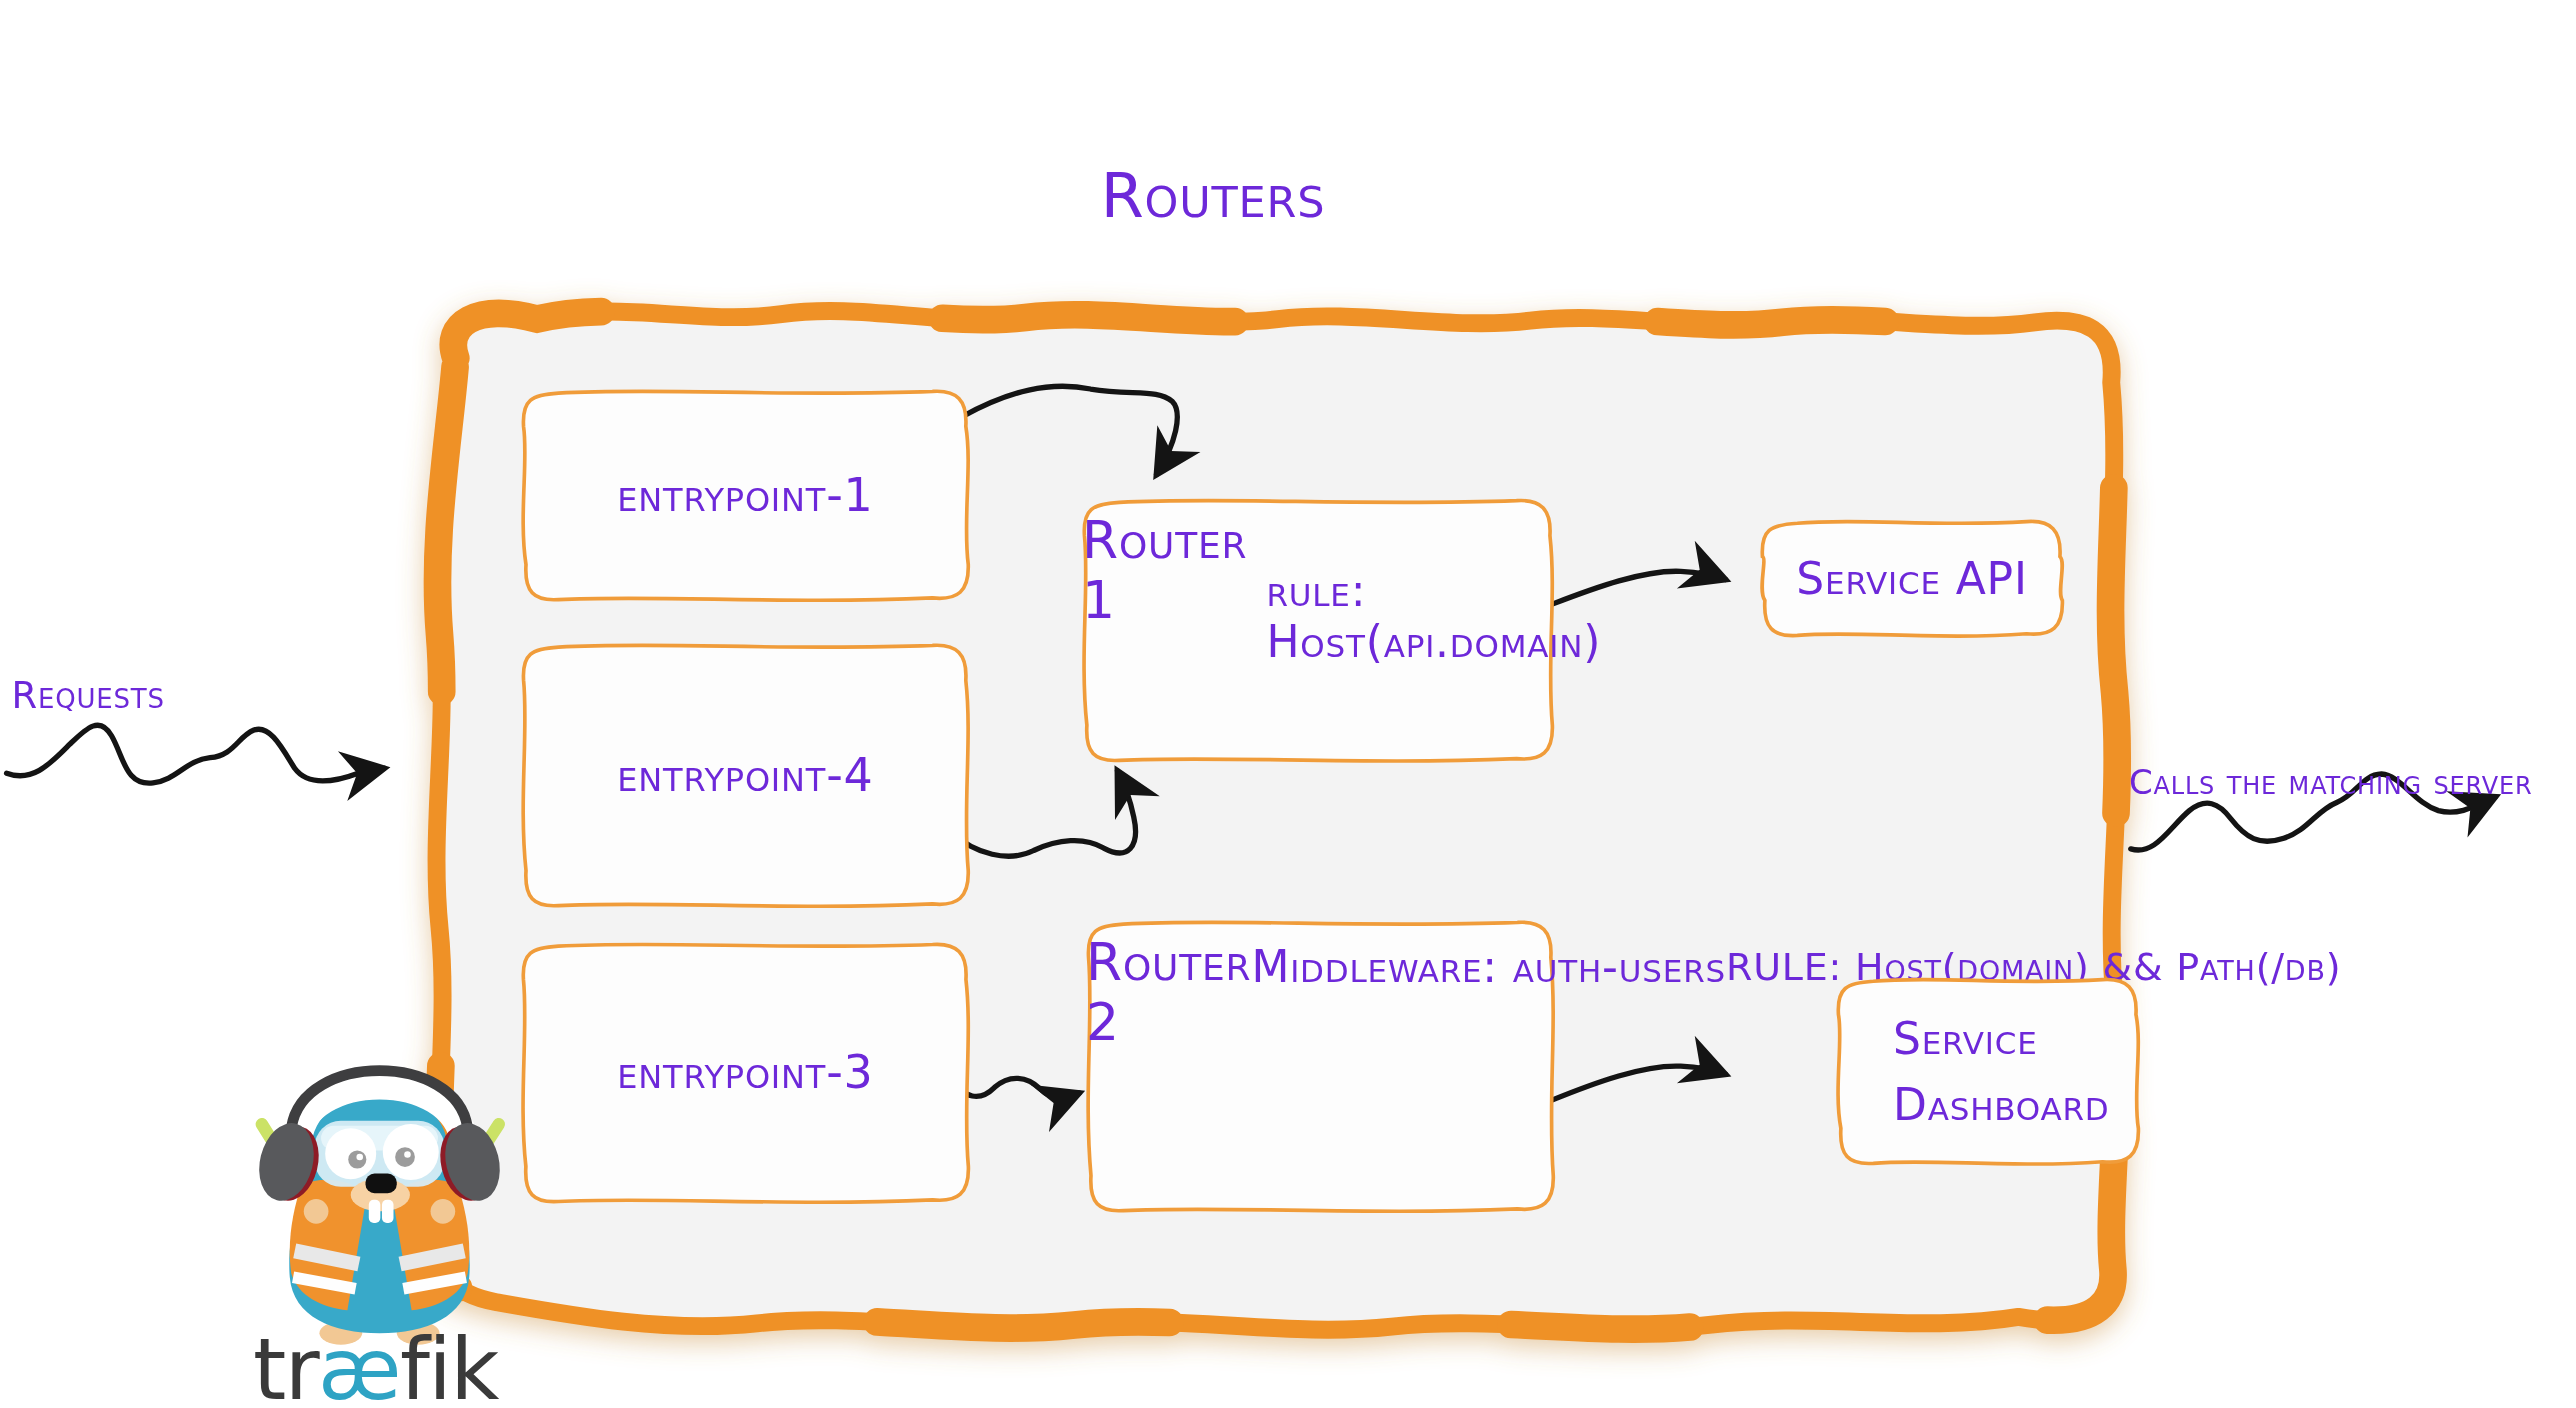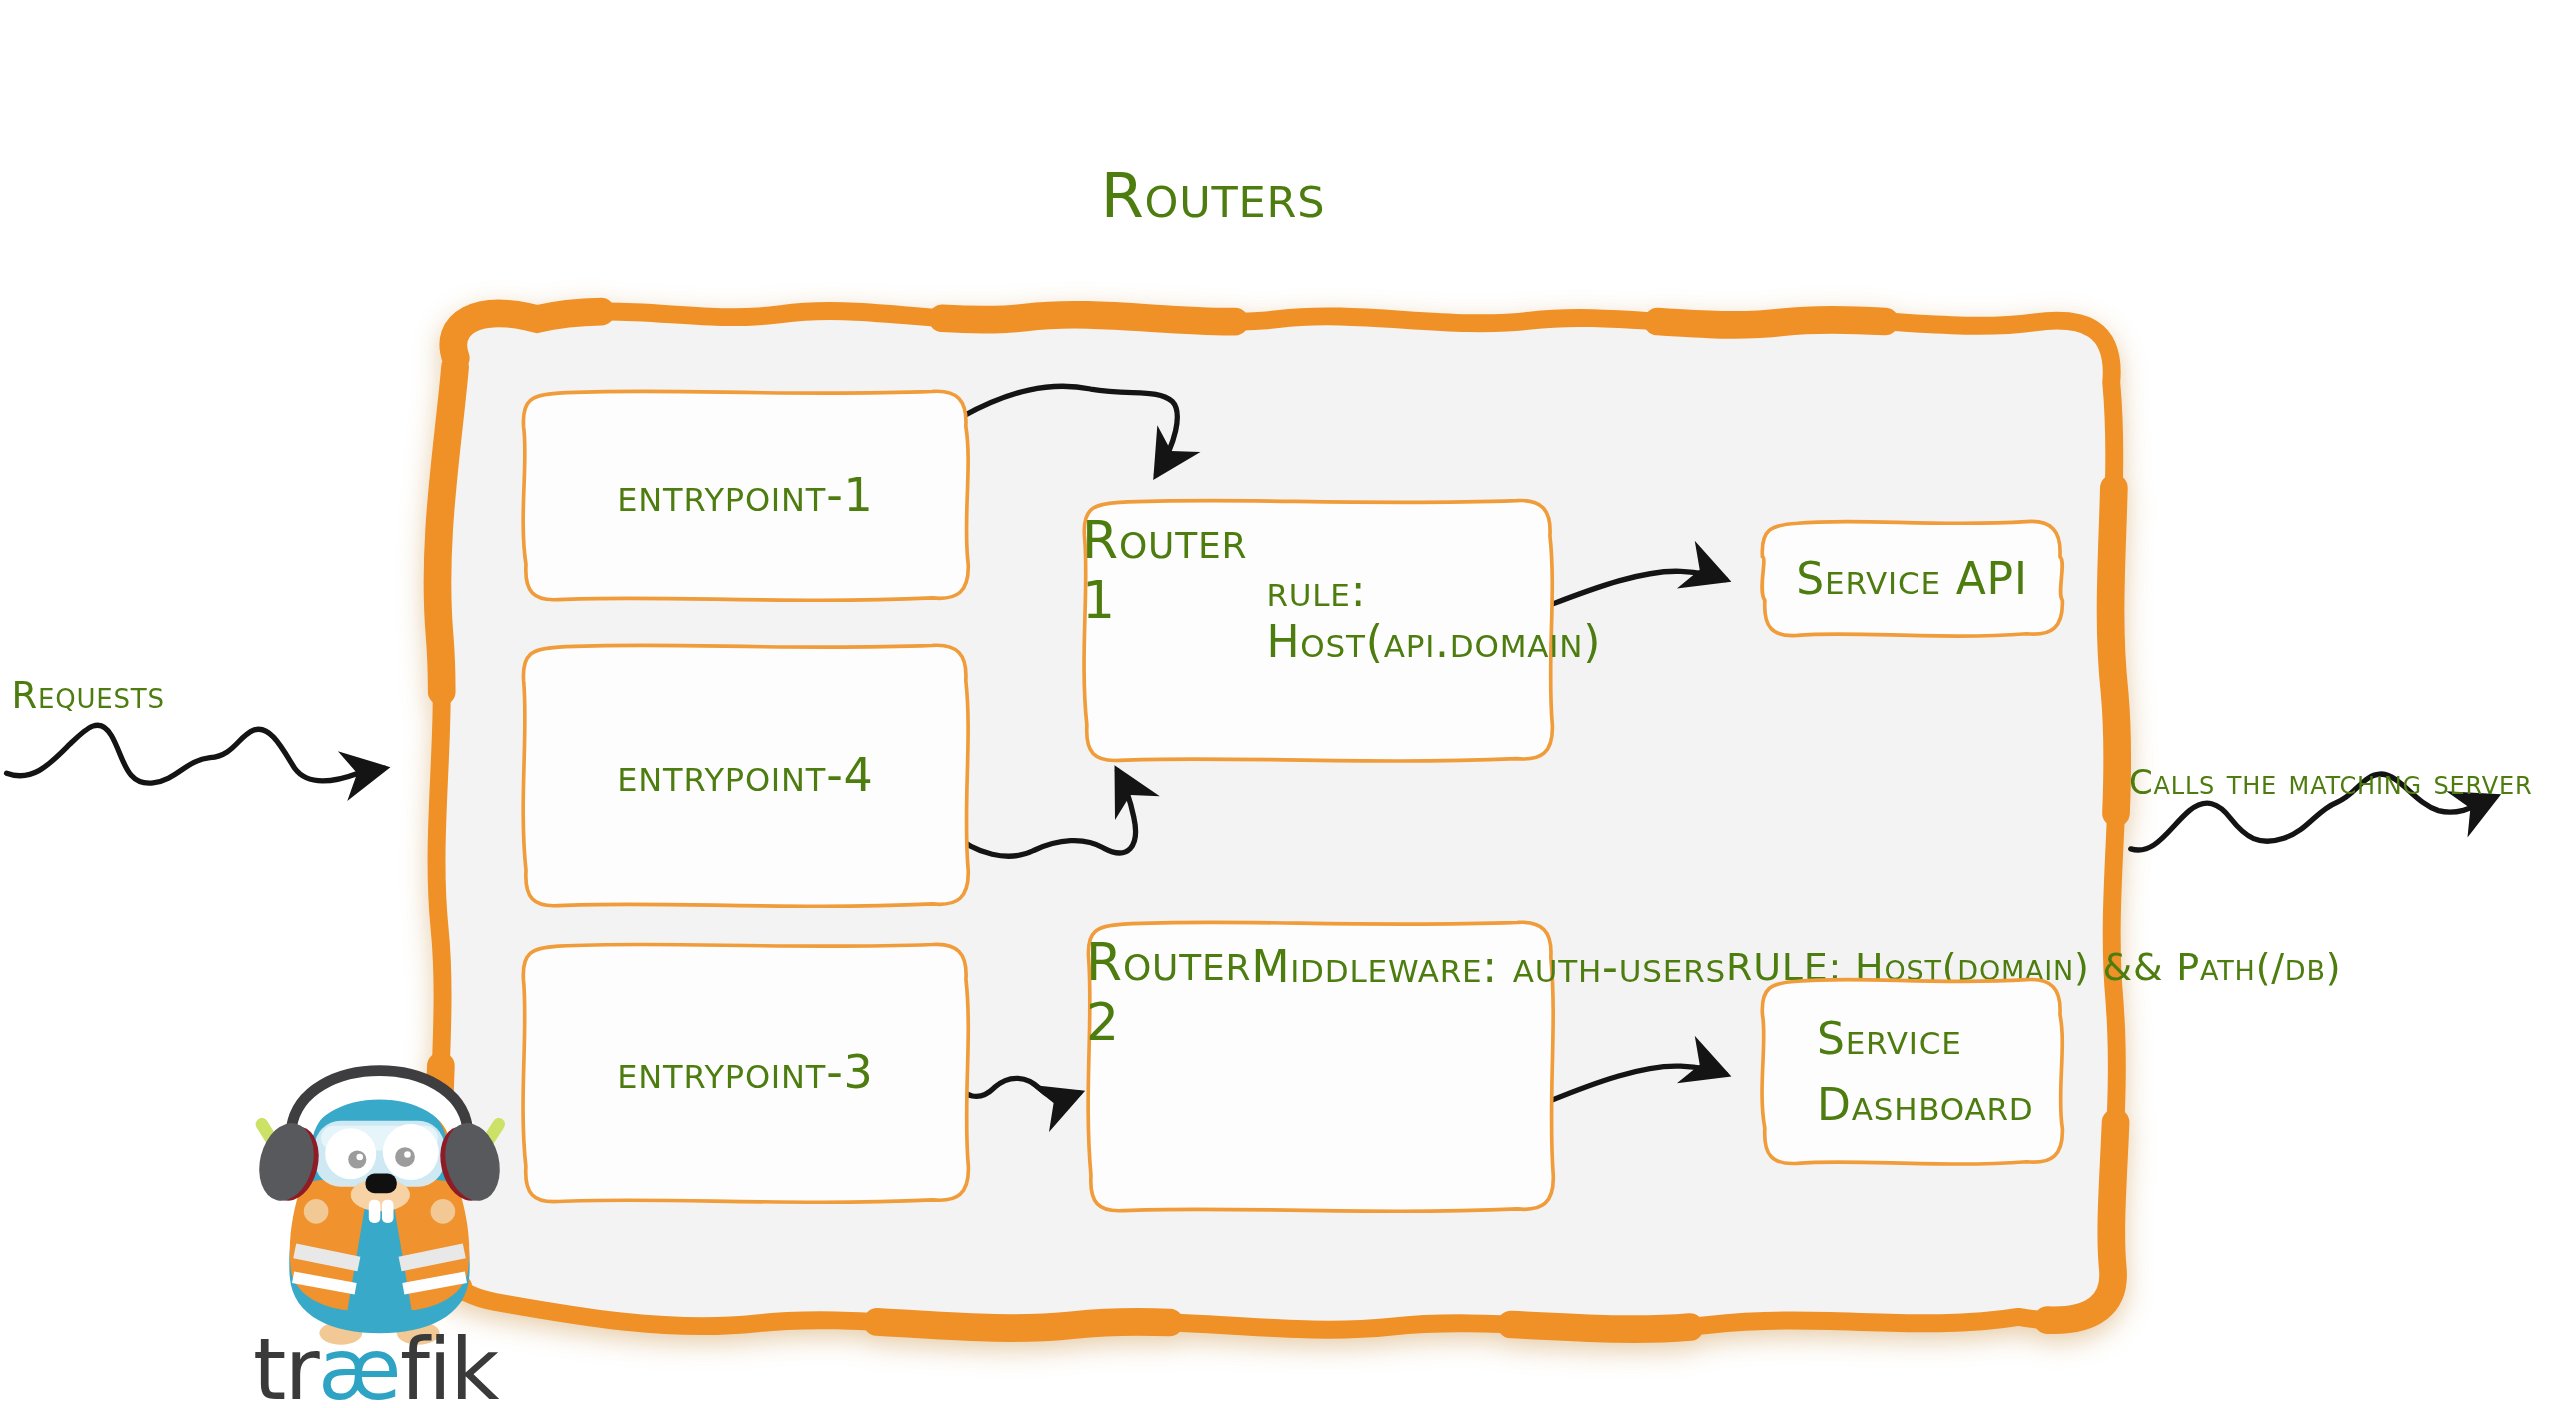--- a/index.html
+++ b/index.html
@@ -2,21 +2,21 @@
 <html style="font-size:13px"><head>
 <meta charset="utf-8">
 <style>
   html,body{margin:0;padding:0;}
   body{
     width:2576px;height:1408px;position:relative;overflow:hidden;
     background:#ffffff;
     font-family:"DejaVu Sans", sans-serif;
     color:#1a1a1a;
   }
-  .hand{font-variant:small-caps;letter-spacing:0.8px;color:#4d7c0f;}
+  .hand{font-variant:small-caps;letter-spacing:0.8px;color:#6d28d9;}
   .abs{position:absolute;}
   #bg-art{position:absolute;left:0;top:0;width:2576px;height:1408px;z-index:1;}
   
   .sketch-box{position:absolute;z-index:4;display:flex;align-items:center;justify-content:center;}
   .sketch-box svg{position:absolute;left:0;top:0;width:100%;height:100%;overflow:visible;}
   .box-label{position:relative;z-index:2;text-align:center;line-height:1.25;}
   .ep-label{font-size:46px;}
   .router-inner{position:relative;z-index:2;width:100%;height:100%;display:flex;flex-direction:row;}
   .router-name{font-size:52px;}
   .rule-line{font-size:44px;}
@@ -129,21 +129,21 @@
   </div>
 </div>
 
 <div class="sketch-box" style="left:1760px;top:519px;width:304px;height:119px;">
   <svg viewBox="0 0 374 146">
       <path fill="#fdfdfd" stroke="#f09c3a" stroke-width="4.5" d="M 46 5 C 119.68 -2, 216.92 10, 328 3 C 358 1, 371 14, 369 46 C 377 52.559999999999995, 365 90.52, 372 100 C 373 133, 359 144, 328 141 C 224.4 149, 112.2 137, 46 143 C 15 145, 4 133, 6 100 C -3 87.6, 9 48.18, 3 46 C 1 13, 13 7, 46 5 Z"></path>
     </svg>
   <div class="box-label hand svc-label">Service API</div>
 </div>
 
-<div class="sketch-box" style="left:1760px;top:977px;width:304px;height:189px;">
+<div class="sketch-box" style="left:1836px;top:977px;width:304px;height:189px;">
   <svg viewBox="0 0 374 232">
       <path fill="#fdfdfd" stroke="#f09c3a" stroke-width="4.5" d="M 46 5 C 119.68 -2, 216.92 10, 328 3 C 358 1, 371 14, 369 46 C 377 83.52, 365 143.84, 372 186 C 373 219, 359 230, 328 227 C 224.4 235, 112.2 223, 46 229 C 15 231, 4 219, 6 186 C -3 139.2, 9 76.56, 3 46 C 1 13, 13 7, 46 5 Z"></path>
     </svg>
   <div class="box-label hand svc-label" style="text-align:left;width:100%;padding-left:57px;box-sizing:border-box;line-height:1.5;">Service Dashboard</div>
 </div>
 
 <svg id="gopher" viewBox="0 0 330 390">
 
   <g>
     <line x1="22" y1="118" x2="78" y2="208" stroke="#cbe266" stroke-width="15" stroke-linecap="round"></line>

